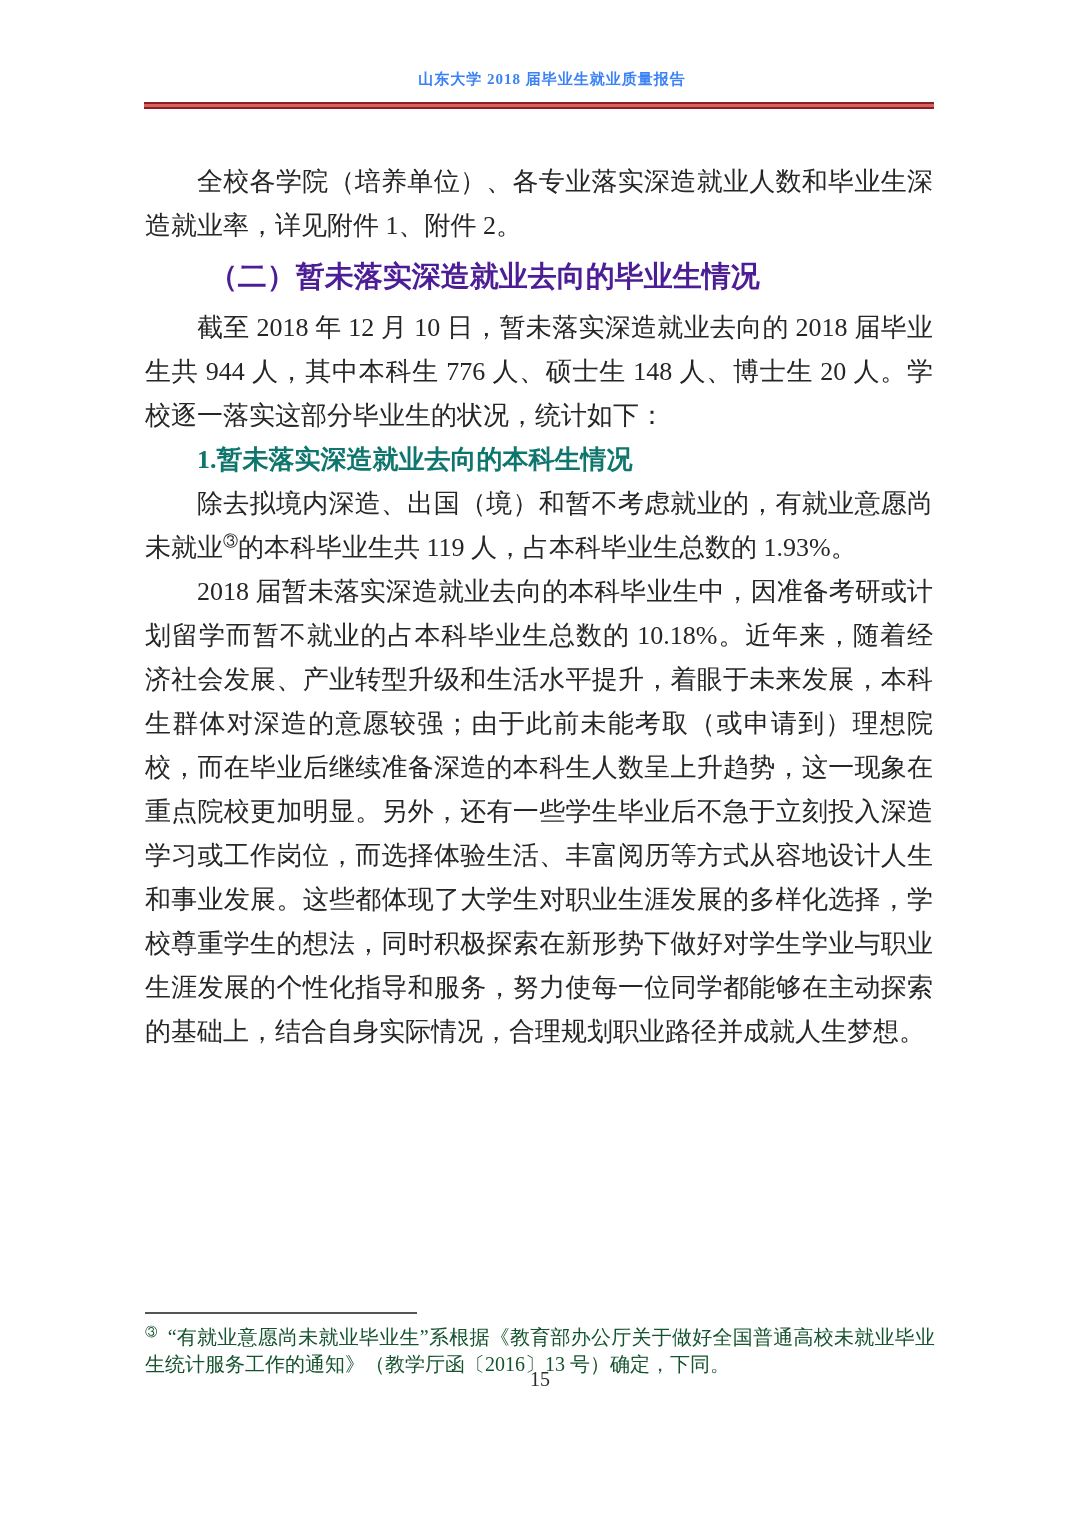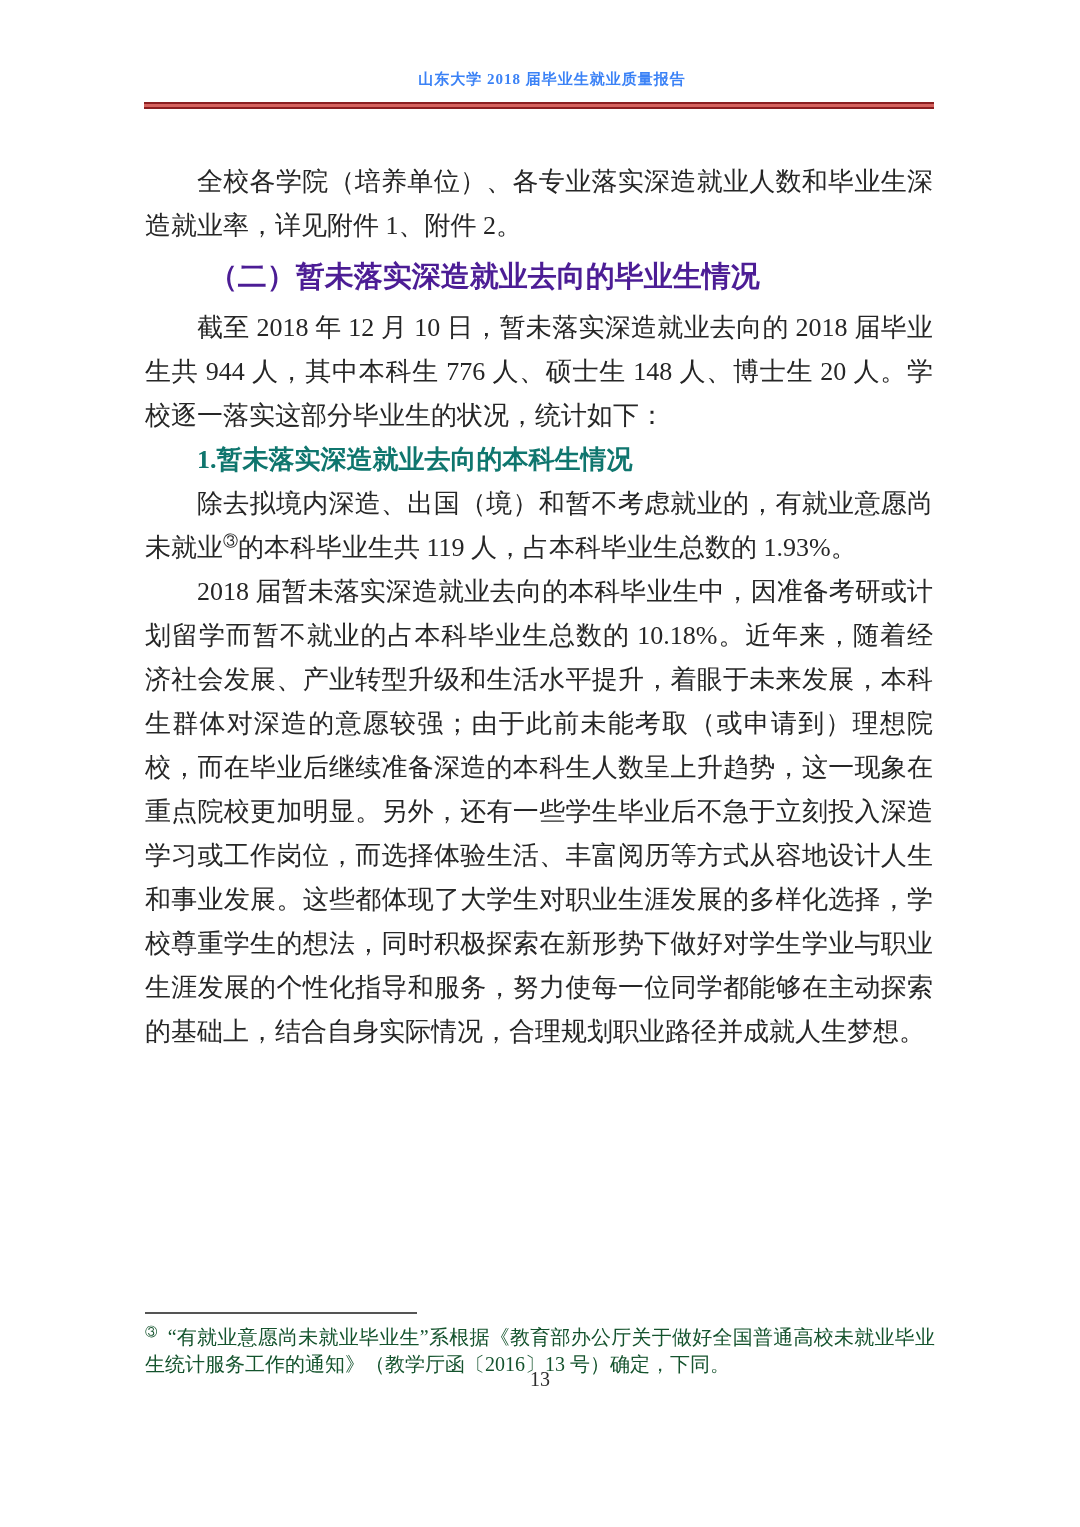--- a/index.html
+++ b/index.html
@@ -129,15 +129,15 @@
 
     <p>2018 届暂未落实深造就业去向的本科毕业生中，因准备考研或计划留学而暂不就业的占本科毕业生总数的 10.18%。近年来，随着经济社会发展、产业转型升级和生活水平提升，着眼于未来发展，本科生群体对深造的意愿较强；由于此前未能考取（或申请到）理想院校，而在毕业后继续准备深造的本科生人数呈上升趋势，这一现象在重点院校更加明显。另外，还有一些学生毕业后不急于立刻投入深造学习或工作岗位，而选择体验生活、丰富阅历等方式从容地设计人生和事业发展。这些都体现了大学生对职业生涯发展的多样化选择，学校尊重学生的想法，同时积极探索在新形势下做好对学生学业与职业生涯发展的个性化指导和服务，努力使每一位同学都能够在主动探索的基础上，结合自身实际情况，合理规划职业路径并成就人生梦想。</p>
 
   </div>
 
   <div class="footnote-block">
     <div class="footnote-rule"></div>
     <div class="footnote-text"><sup>③</sup><span>“有就业意愿尚未就业毕业生”系根据《教育部办公厅关于做好全国普通高校未就业毕业生统计服务工作的通知》（教学厅函〔2016〕13 号）确定，下同。</span></div>
   </div>
 
-  <div class="page-number">13</div>
+  <div class="page-number">15</div>
 
 </div>
 
 </body></html>

